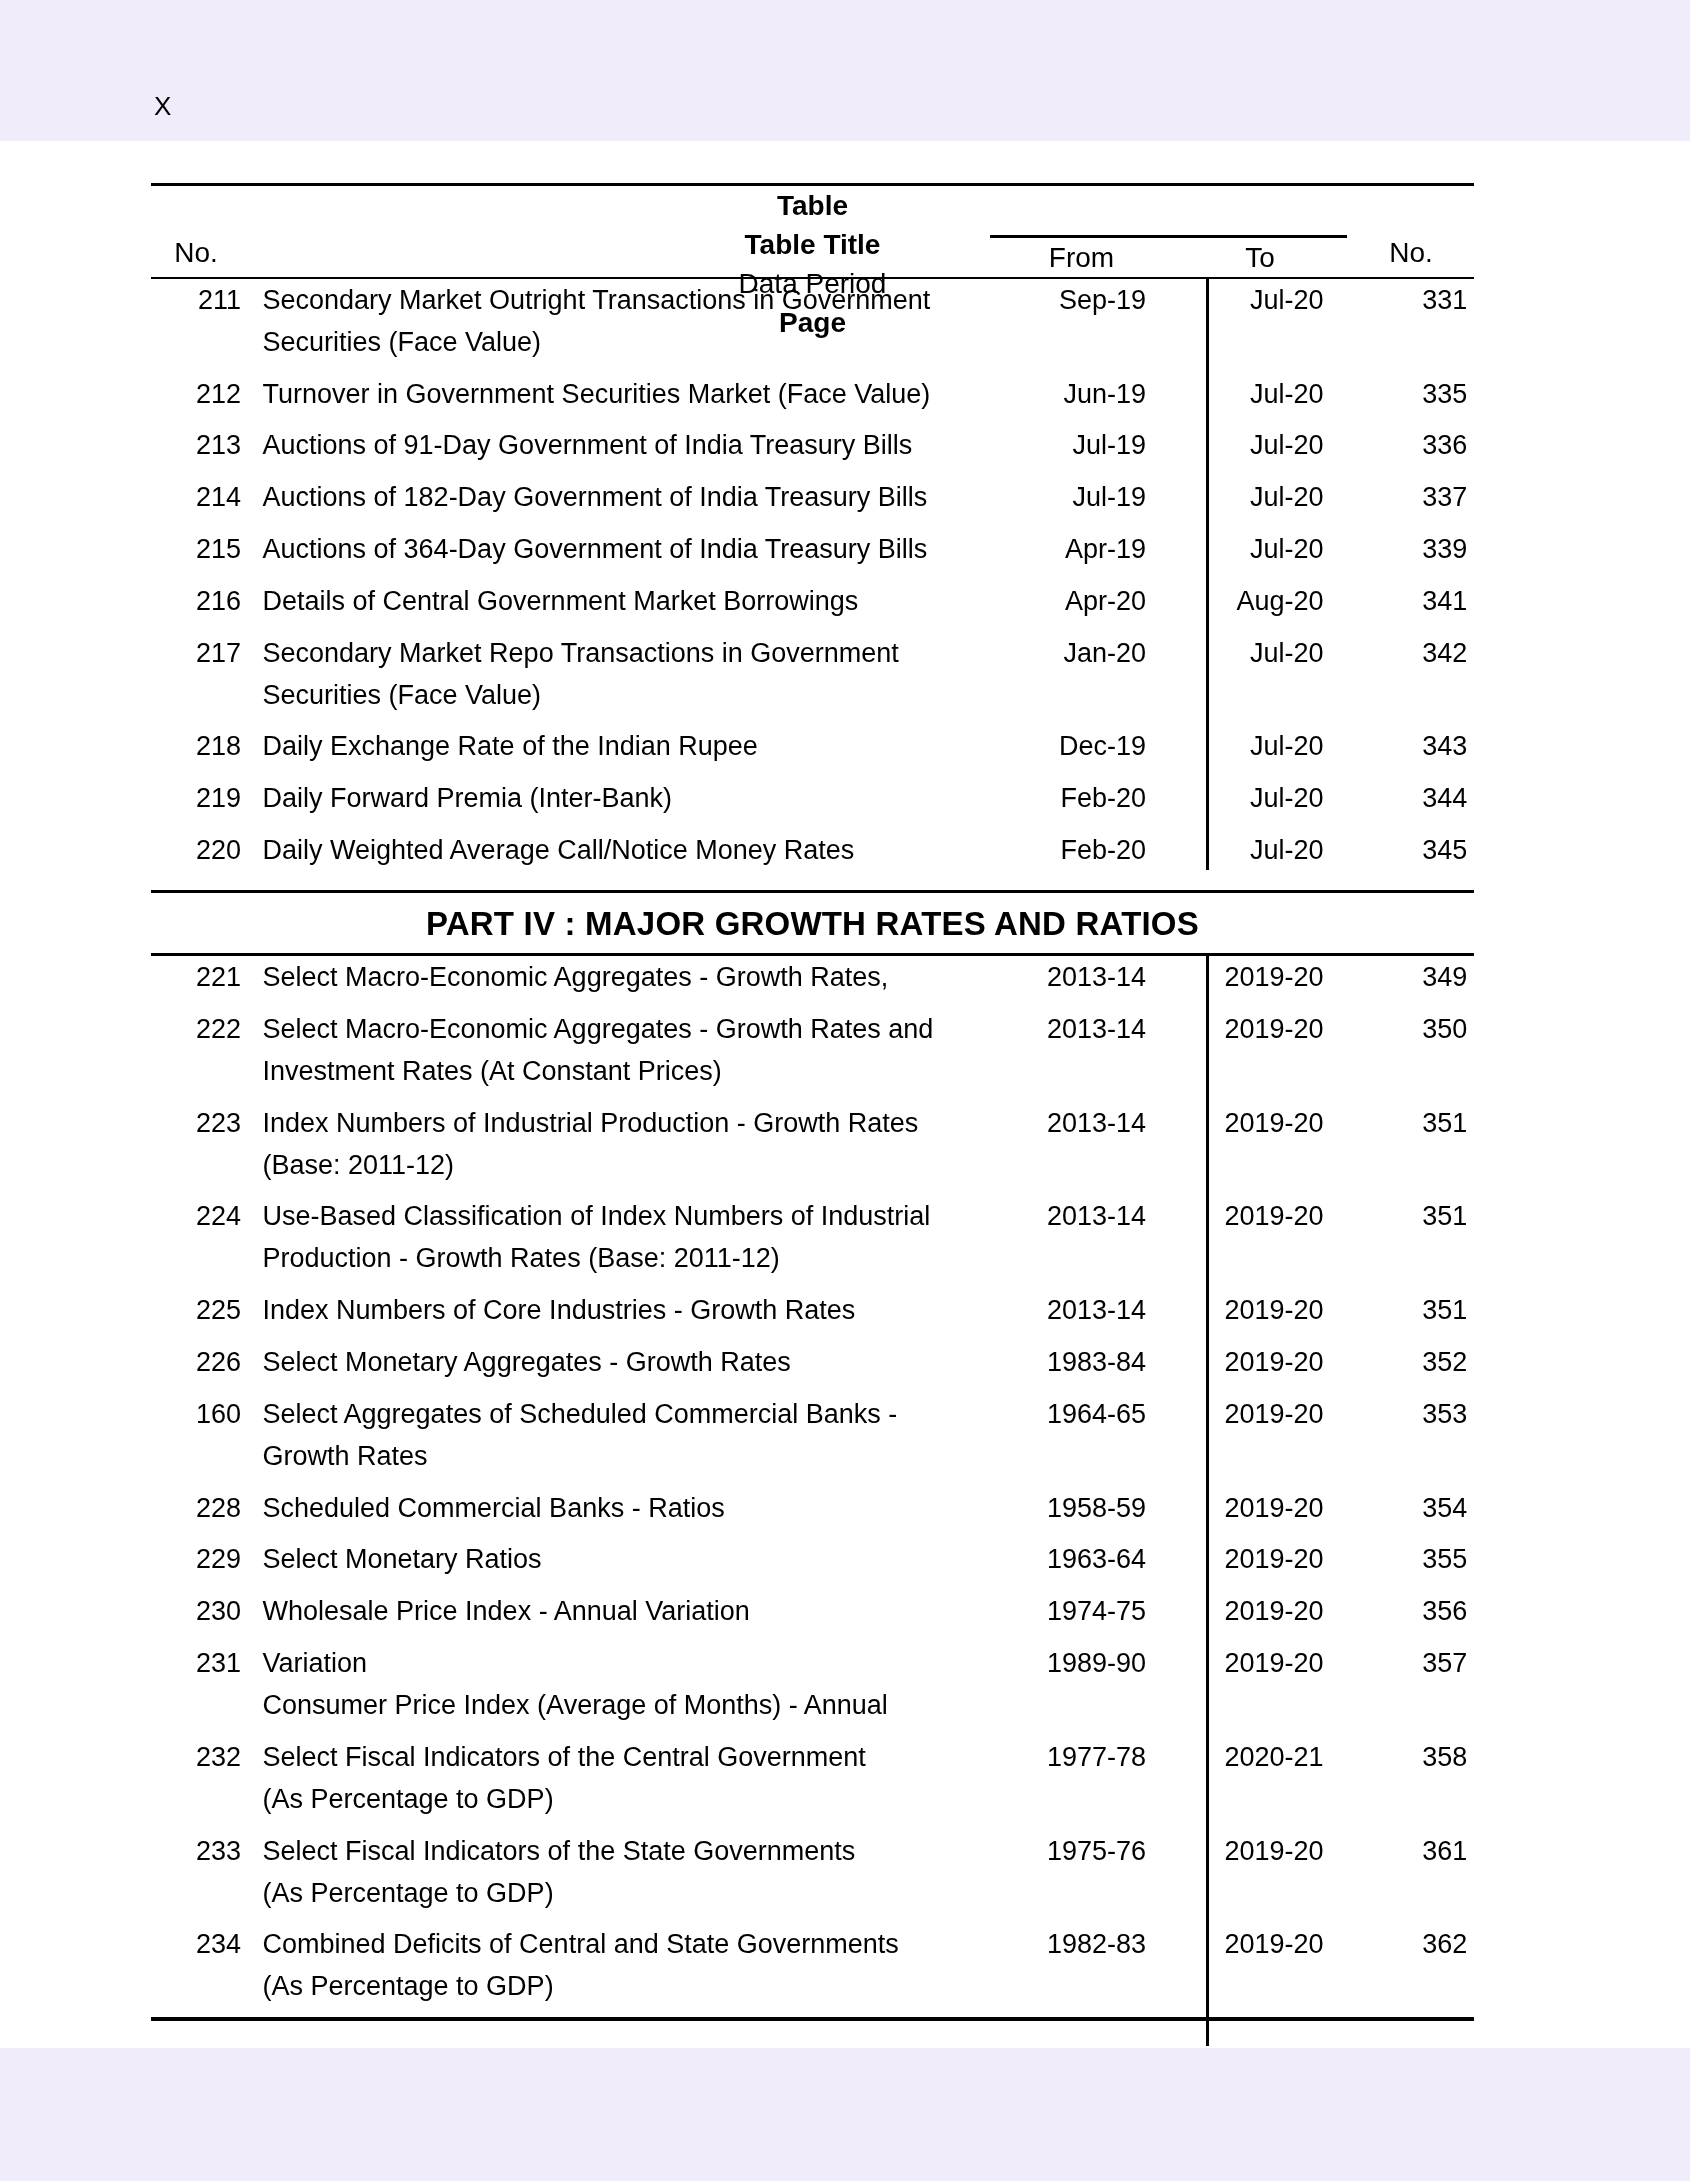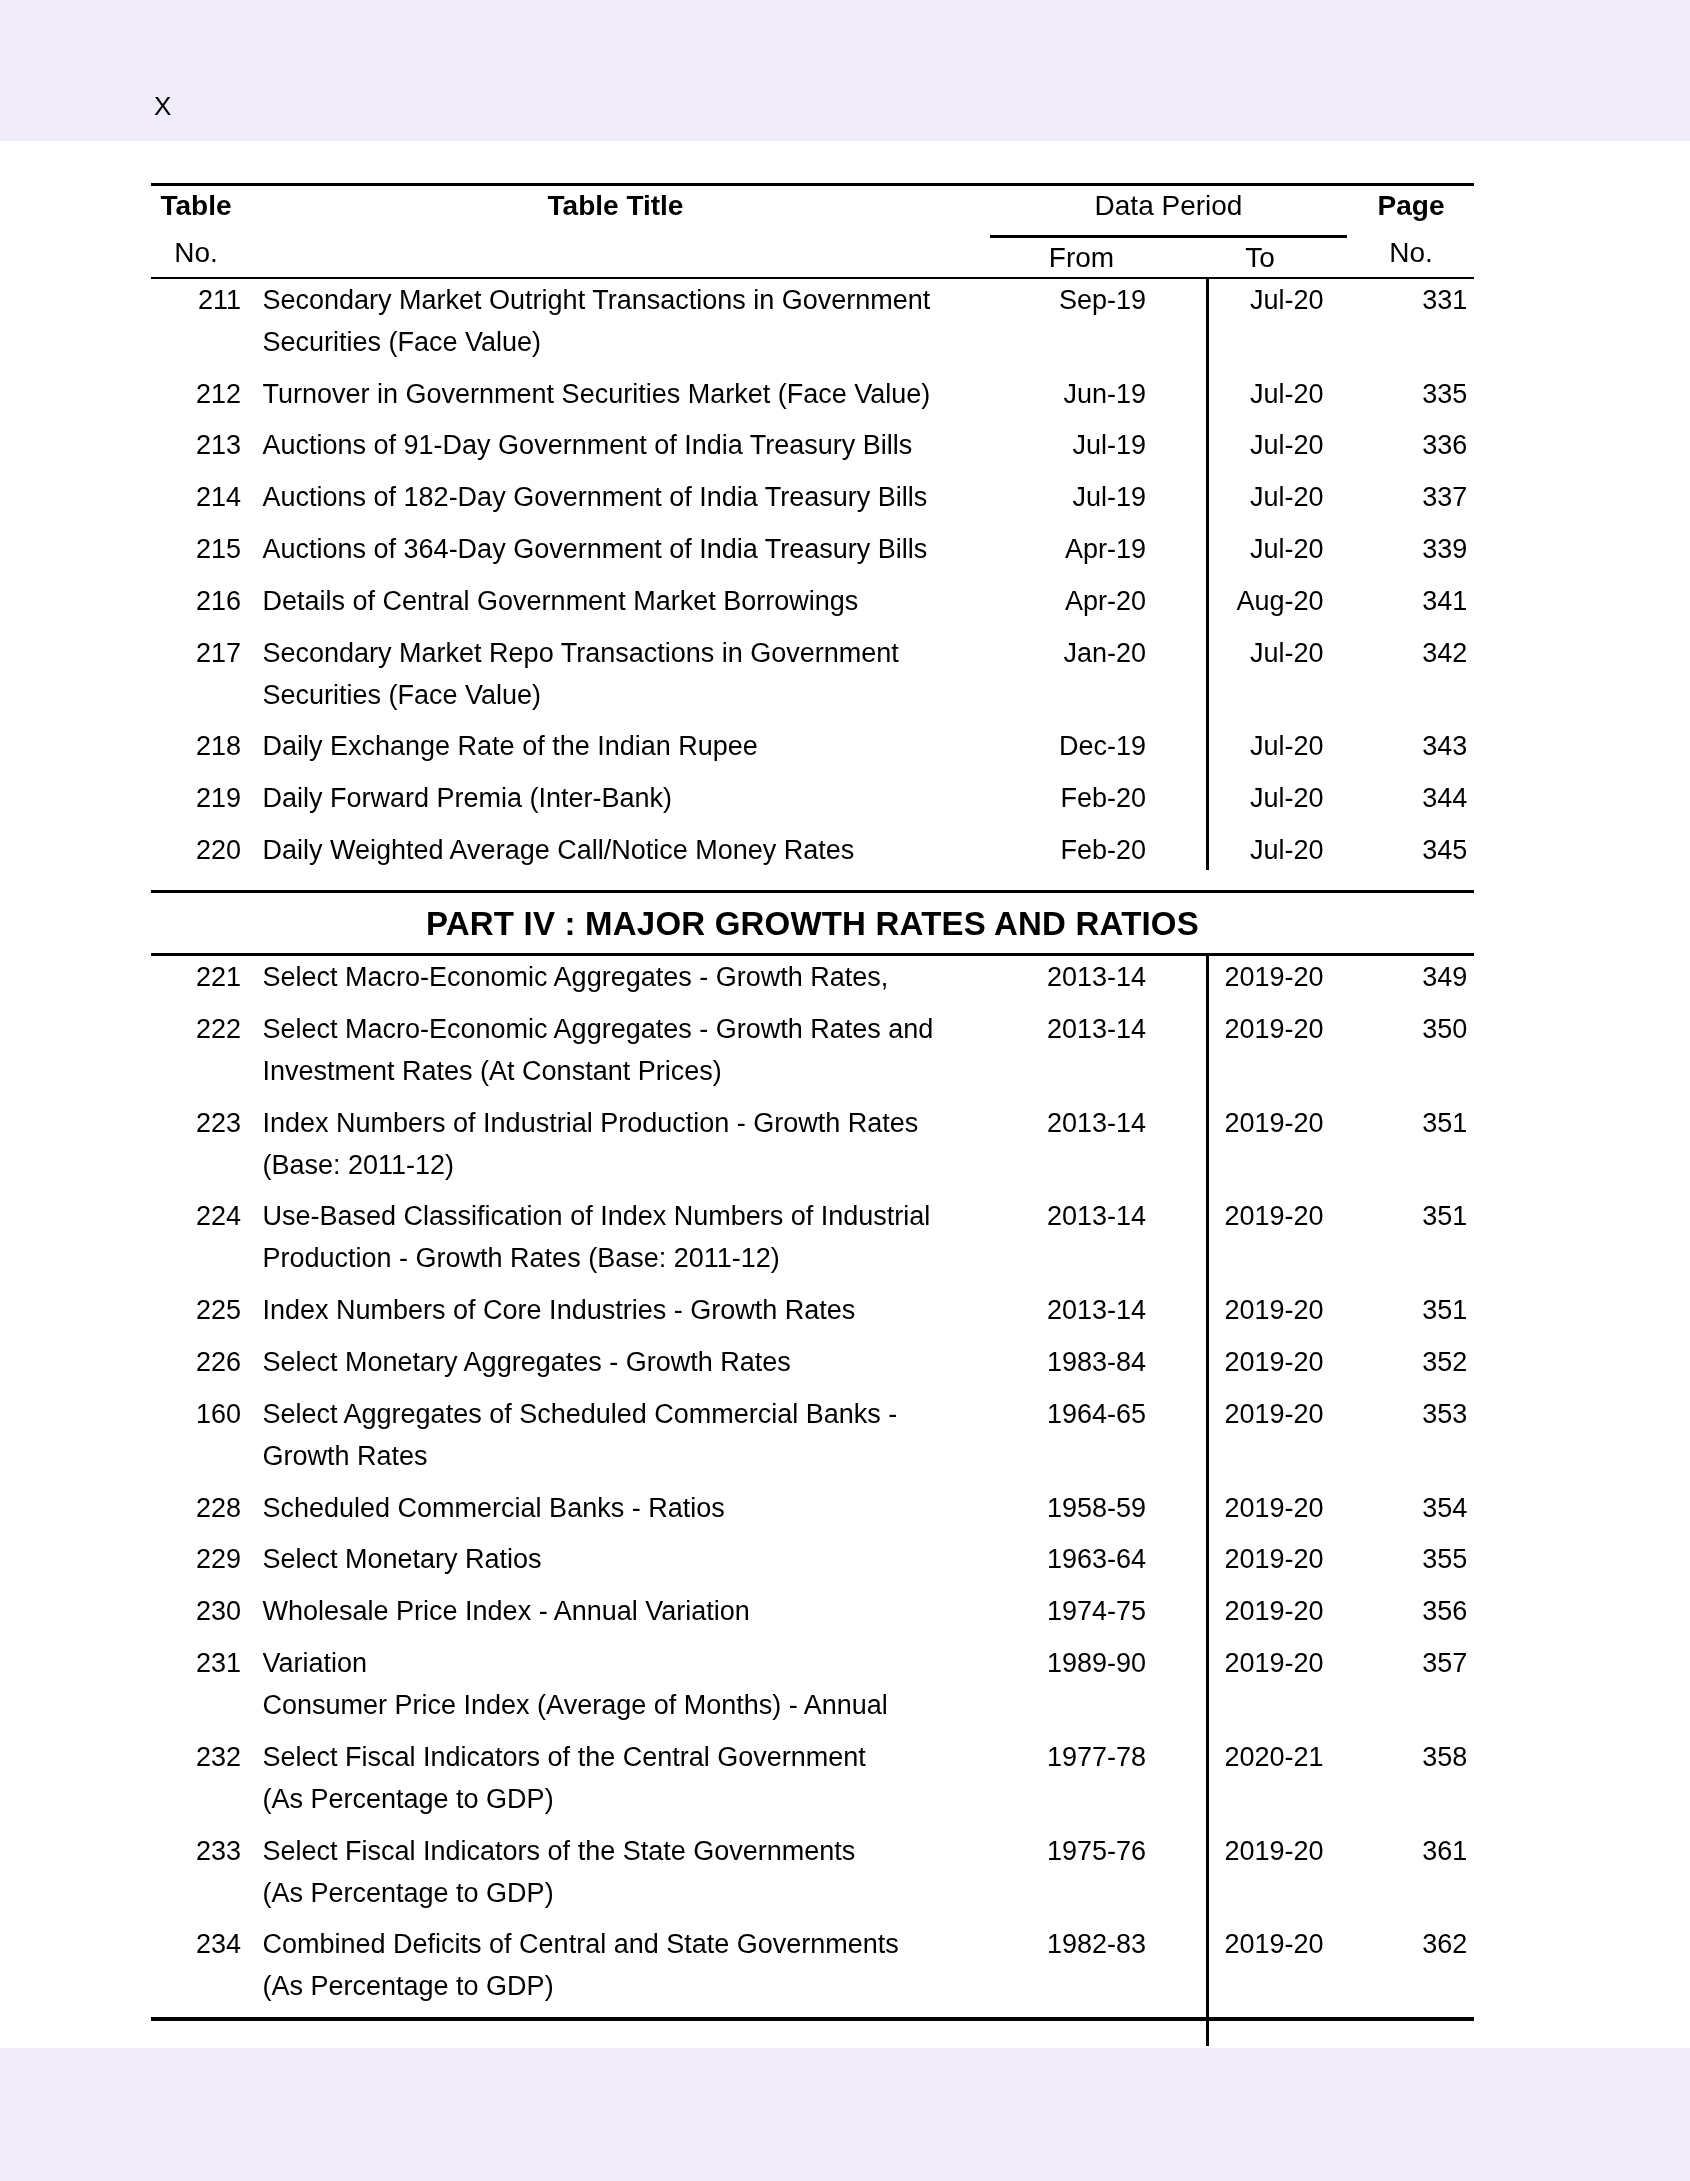--- a/index.html
+++ b/index.html
@@ -49,22 +49,23 @@
   .rule-heavy { height: 3.9px; background: #000; width: 100%; }
   .rule-med   { height: 2.9px; background: #000; width: 100%; }
   .rule-thin  { height: 2px; background: #000; width: 100%; }
 
   
   .thead {
     position: relative;
   }
   .thead-row1 {
     display: flex;
-    align-items: flex-start;
+    align-items: center;
     height: 47px;
+    flex-direction: column;
   }
   .thead-row2 {
     display: flex;
     align-items: flex-start;
     height: 44px;
   }
 
   .c-no     { width: 90px;  flex: none; }
   .c-title  { width: 749px; flex: none; }
   .c-from   { width: 183px; flex: none; }

